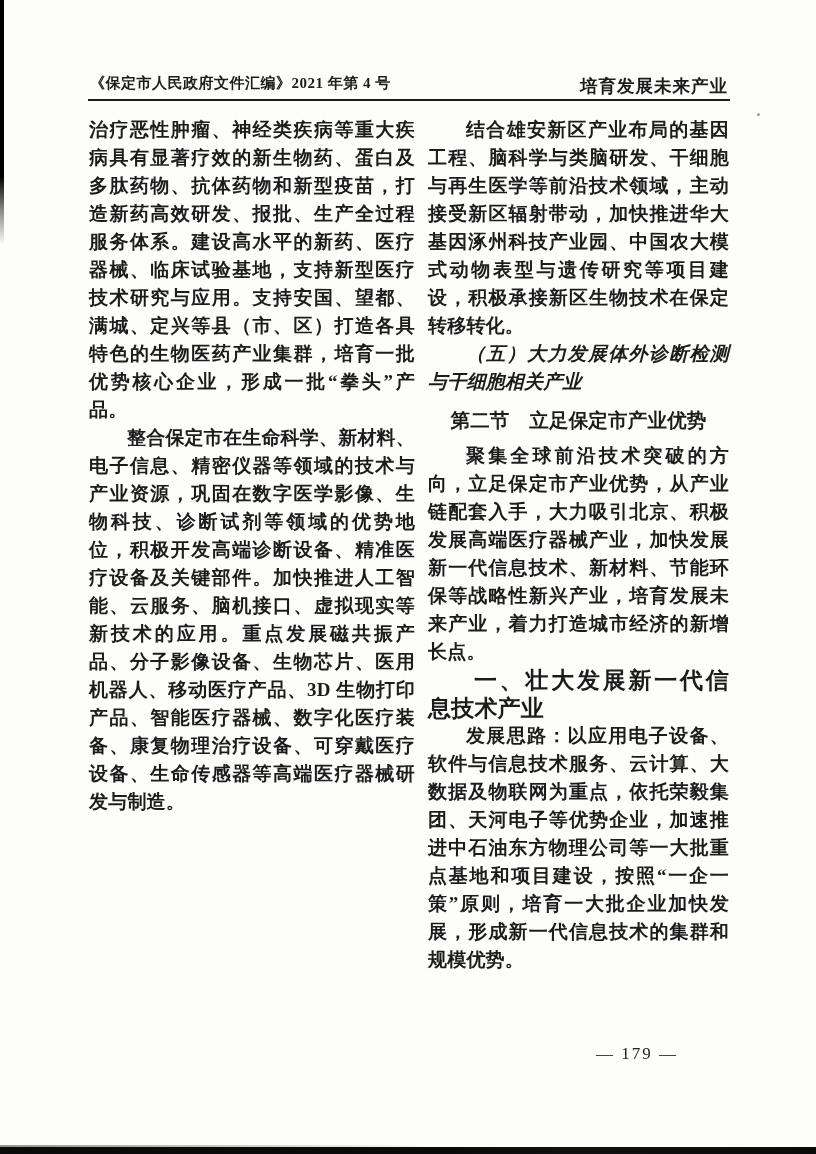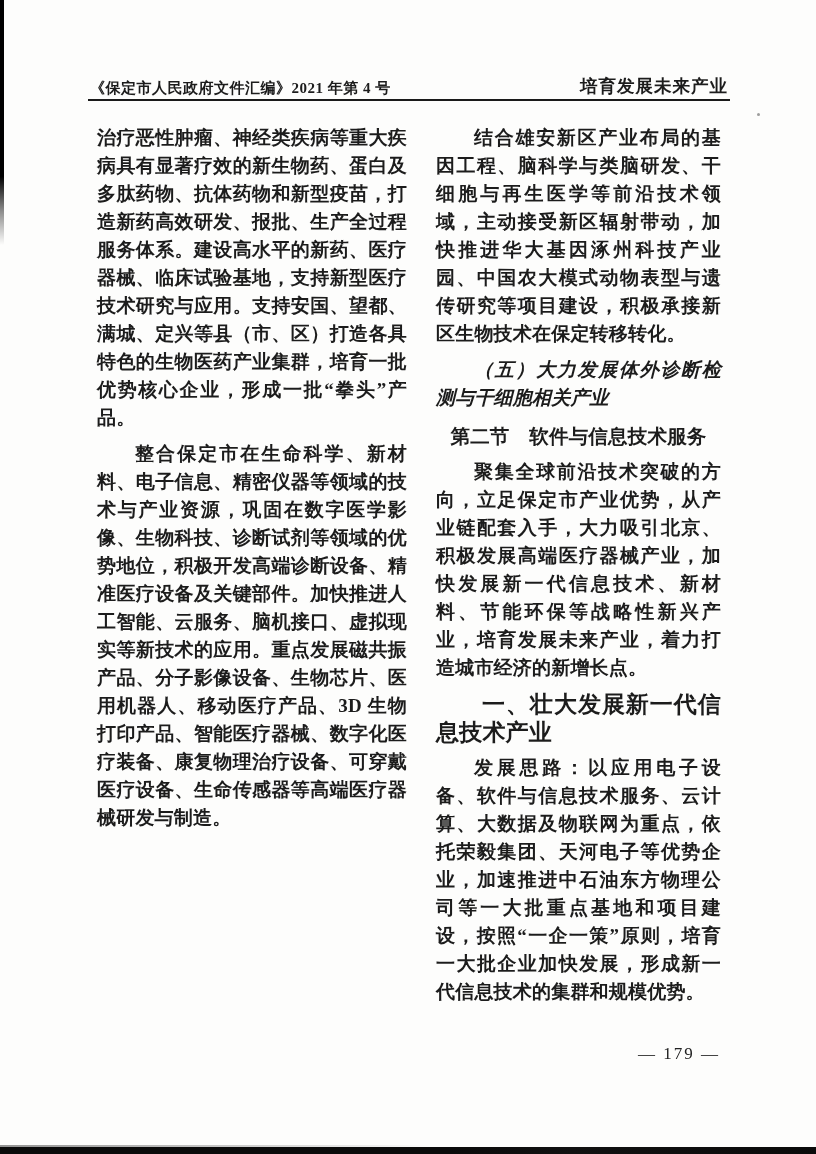--- a/index.html
+++ b/index.html
@@ -51,21 +51,20 @@
     border-radius: 50%;
     background: rgba(40,40,40,0.45);
   }
   
   .page-header {
     position: absolute;
     left: 90px; top: 74px;
     width: 638px;
     display: flex;
     justify-content: space-between;
-    align-items: flex-end;
   }
   .header-left {
     font-family: "Liberation Serif", "DejaVu Serif", serif;
     font-size: 15px;
     font-weight: 700;
     letter-spacing: 0.5px;
     white-space: nowrap;
   }
   .header-right {
     font-family: "Liberation Sans", "DejaVu Sans", sans-serif;
@@ -85,21 +84,21 @@
     position: absolute;
     left: 89px; top: 116px;
     width: 640px;
     display: flex;
     gap: 13px;
   }
   .col { min-height: 10px; }
   .col-left  { width: 326px; }
   .col-right { width: 301px; }
   .para {
-    margin: 8px;
+    margin: 0;
     font-size: 19px;
     line-height: 28px;
     font-weight: 600;
     text-align: justify;
     text-indent: 2em;
     letter-spacing: 0.2px;
   }
   .para.body-continued { text-indent: 0; }
   .para.clause {
     font-style: italic;
@@ -118,21 +117,21 @@
     font-family: "Liberation Sans", "DejaVu Sans", sans-serif;
     font-style: normal;
     font-weight: 700;
     font-size: 23px;
   }
   
   .page-number {
     position: absolute;
     left: 596px; top: 1044px;
     width: 124px;
-    text-align: right;
+    text-align: left;
     font-size: 17px;
     font-weight: 400;
     letter-spacing: 2px;
     color: #222;
     white-space: nowrap;
   }
 </style>
 </head>
 <body>
 
@@ -150,21 +149,21 @@
   <div class="header-rule"></div>
 
   <main class="doc-body">
     <section class="col col-left">
         <p class="para body body-continued">治疗恶性肿瘤、神经类疾病等重大疾病具有显著疗效的新生物药、蛋白及多肽药物、抗体药物和新型疫苗，打造新药高效研发、报批、生产全过程服务体系。建设高水平的新药、医疗器械、临床试验基地，支持新型医疗技术研究与应用。支持安国、望都、满城、定兴等县（市、区）打造各具特色的生物医药产业集群，培育一批优势核心企业，形成一批“拳头”产品。</p>
         <p class="para body">整合保定市在生命科学、新材料、电子信息、精密仪器等领域的技术与产业资源，巩固在数字医学影像、生物科技、诊断试剂等领域的优势地位，积极开发高端诊断设备、精准医疗设备及关键部件。加快推进人工智能、云服务、脑机接口、虚拟现实等新技术的应用。重点发展磁共振产品、分子影像设备、生物芯片、医用机器人、移动医疗产品、3D 生物打印产品、智能医疗器械、数字化医疗装备、康复物理治疗设备、可穿戴医疗设备、生命传感器等高端医疗器械研发与制造。</p>
       </section>
     <section class="col col-right">
         <p class="para body">结合雄安新区产业布局的基因工程、脑科学与类脑研发、干细胞与再生医学等前沿技术领域，主动接受新区辐射带动，加快推进华大基因涿州科技产业园、中国农大模式动物表型与遗传研究等项目建设，积极承接新区生物技术在保定转移转化。</p>
         <p class="para clause">（五）大力发展体外诊断检测与干细胞相关产业</p>
-        <p class="para section">第二节　软件与信息技术服务</p>
+        <p class="para section">第二节　立足保定市产业优势</p>
         <p class="para body">聚集全球前沿技术突破的方向，立足保定市产业优势，从产业链配套入手，大力吸引北京、积极发展高端医疗器械产业，加快发展新一代信息技术、新材料、节能环保等战略性新兴产业，培育发展未来产业，着力打造城市经济的新增长点。</p>
         <p class="para chapter">一、壮大发展新一代信息技术产业</p>
         <p class="para body">发展思路：以应用电子设备、软件与信息技术服务、云计算、大数据及物联网为重点，依托荣毅集团、天河电子等优势企业，加速推进中石油东方物理公司等一大批重点基地和项目建设，按照“一企一策”原则，培育一大批企业加快发展，形成新一代信息技术的集群和规模优势。</p>
       </section>
   </main>
 
   <div class="page-number">— 179 —</div>
 
 </div>
 

